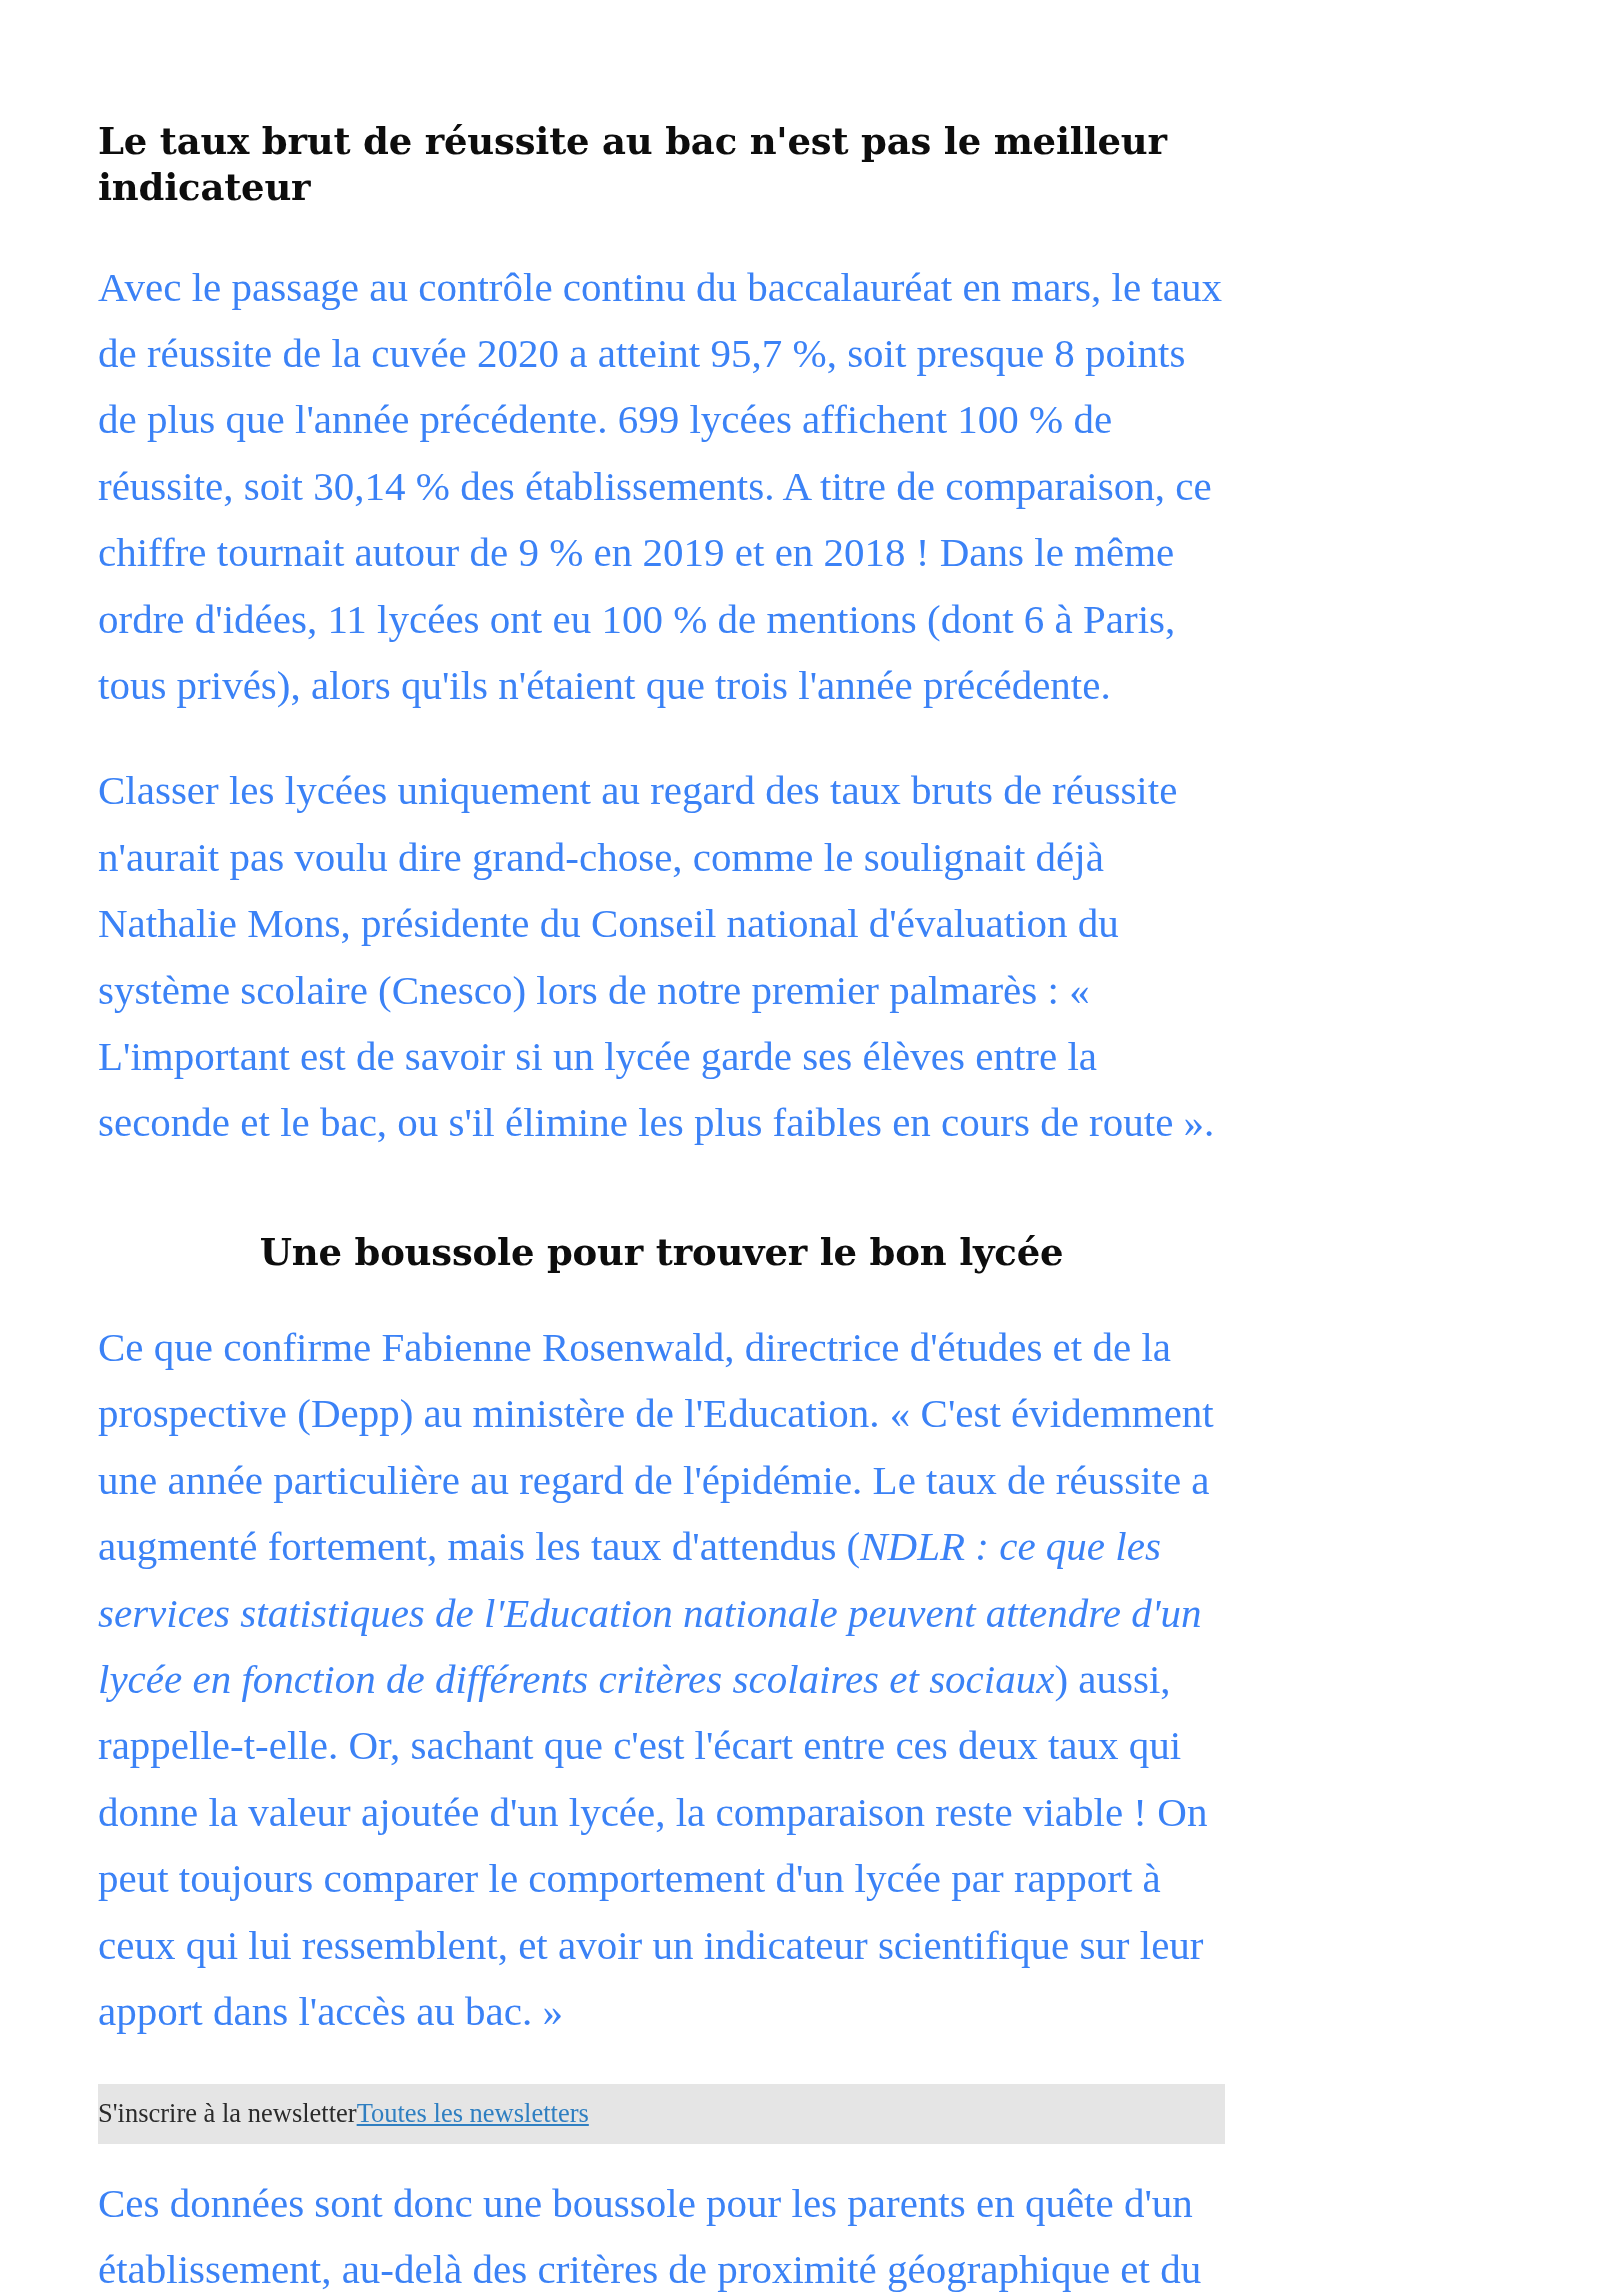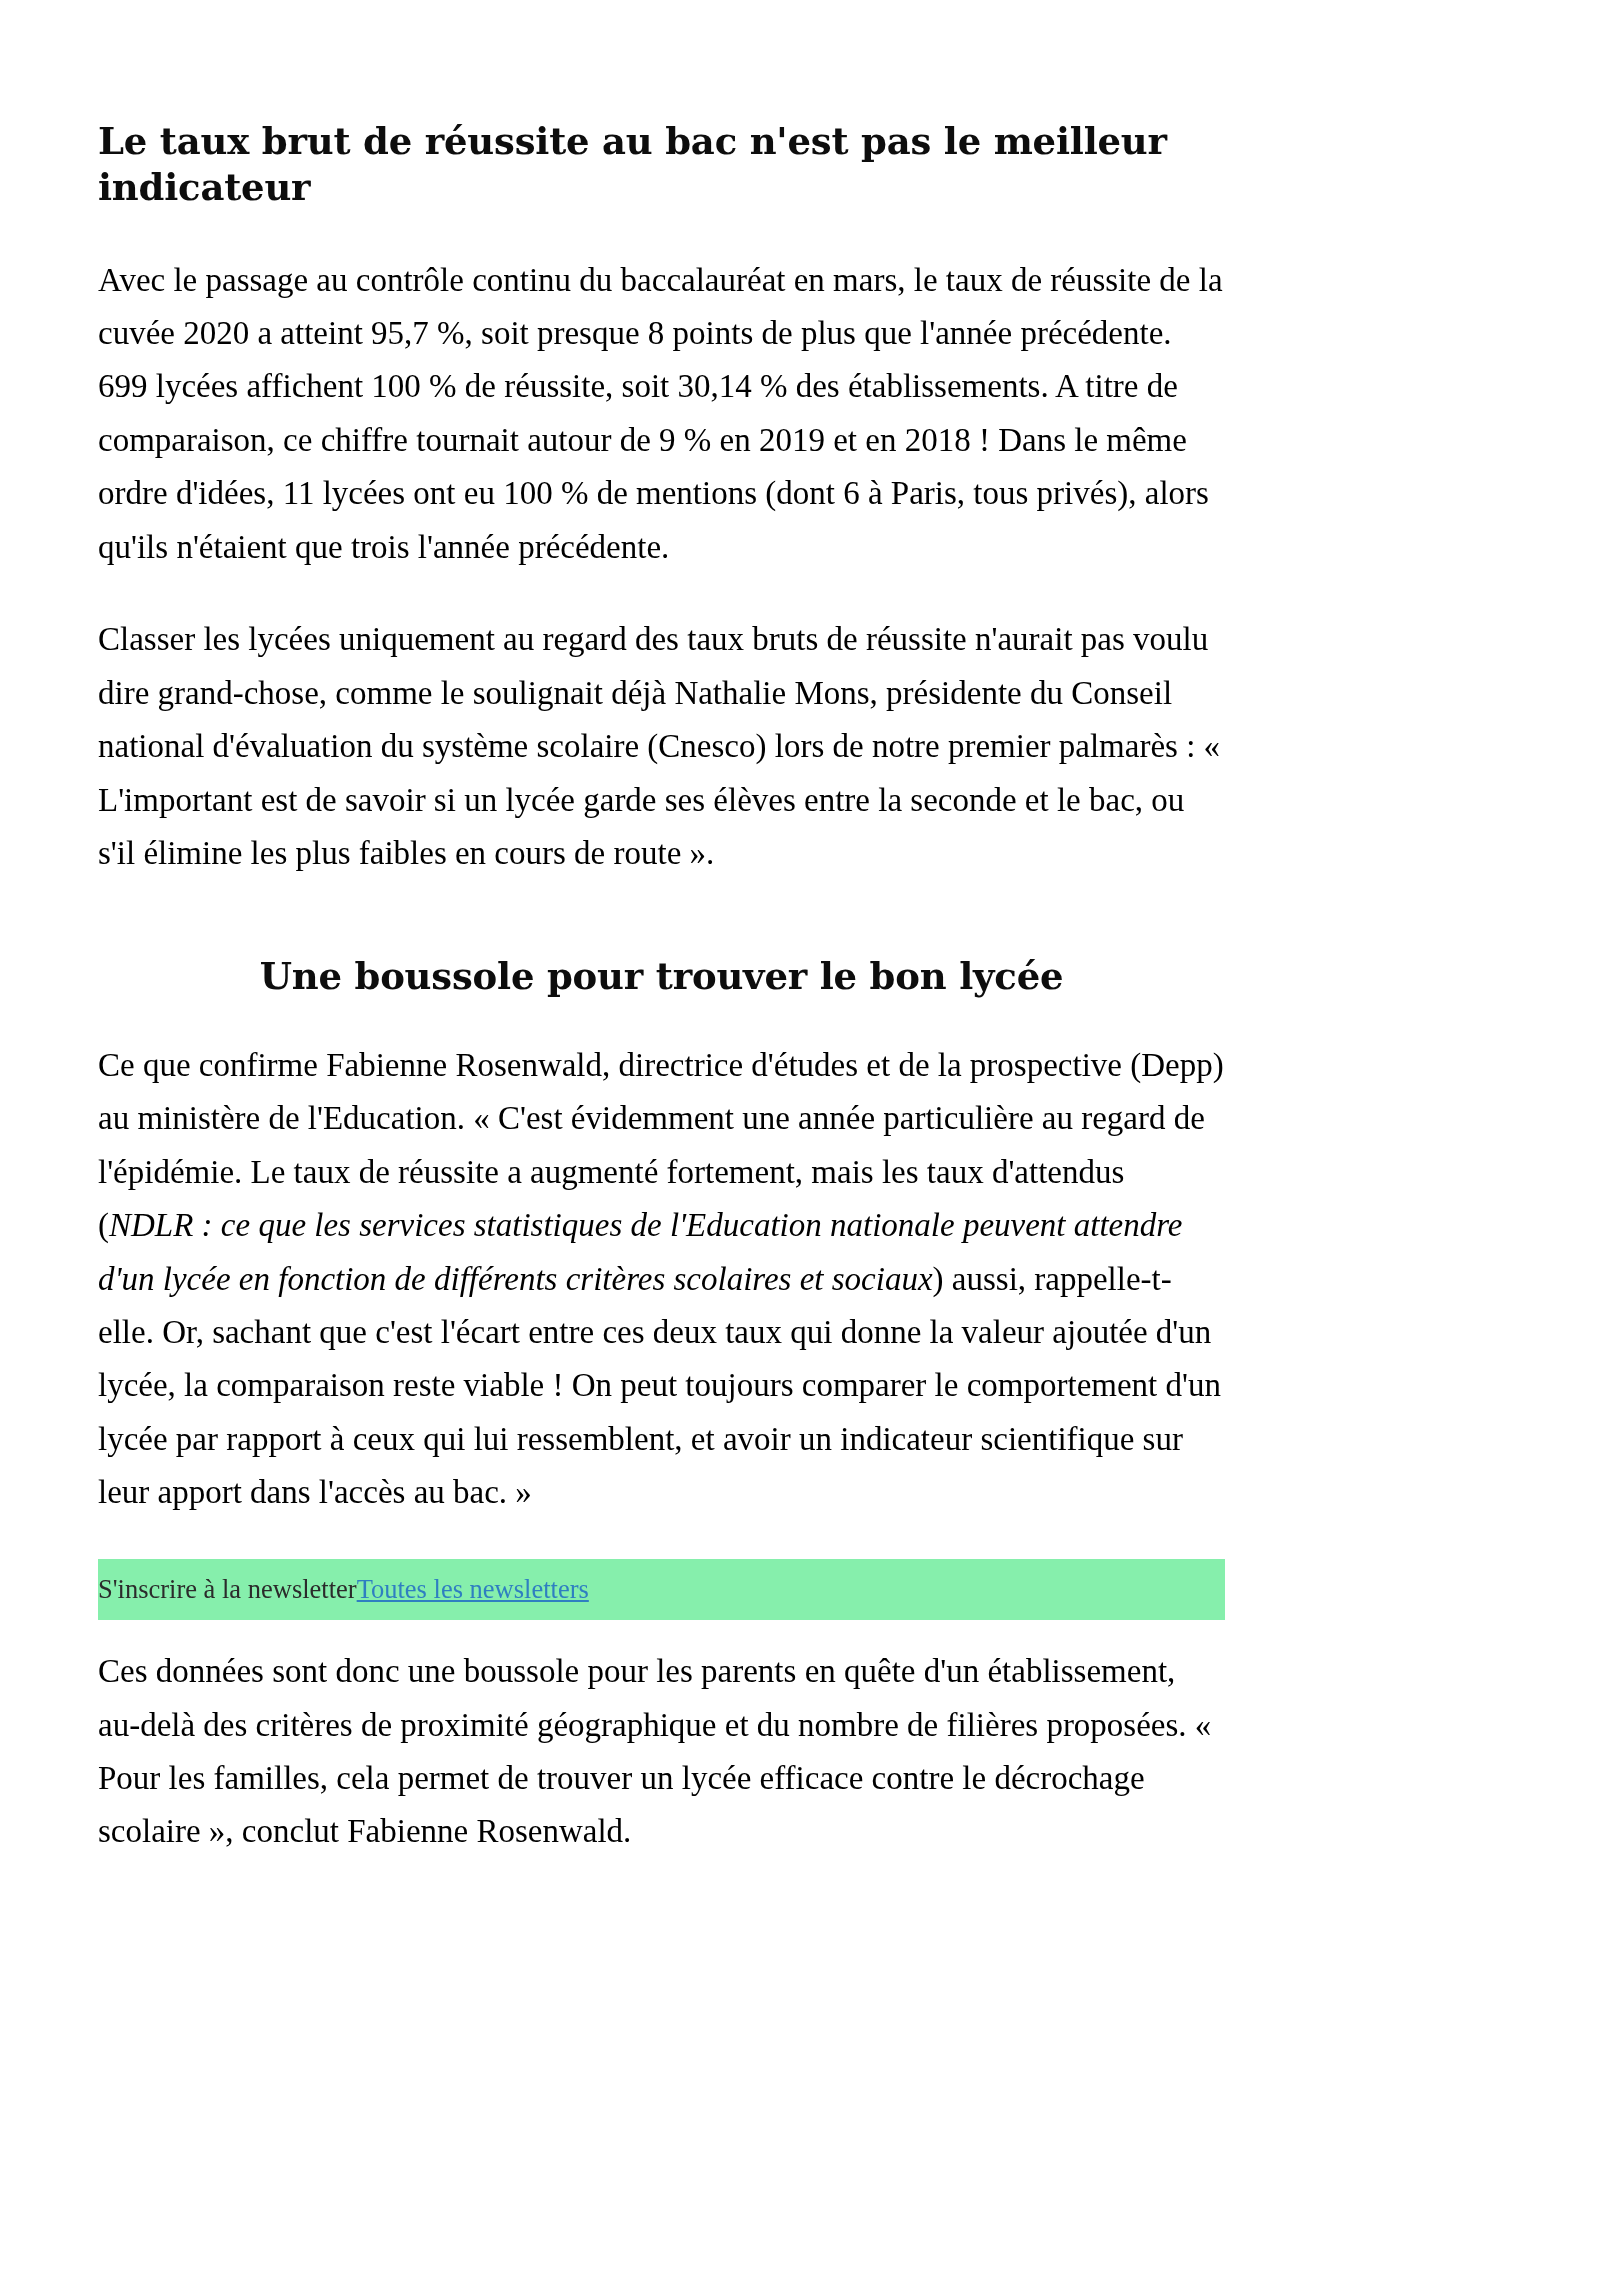--- a/index.html
+++ b/index.html
@@ -28,36 +28,36 @@
     letter-spacing: -0.2px;
     margin: 0 0 43px 0;
     color: #0d0d0d;
   }
   h2.section-title.second {
     margin-top: 73px;
     margin-bottom: 39px;
     text-align: center;
   }
   p.body-text {
-    font-size: 33px;
+    font-size: 41px;
     line-height: 1.62;
     margin: 0 0 39px 0;
-    color: #000000;
+    color: #3b82f6;
     text-align: left;
   }
   p.body-text:last-of-type {
     margin-bottom: 0;
     margin-top: 8px;
   }
   em.ndlr {
     font-style: italic;
     text-align: right;
   }
   .newsletter-bar {
-    background: #86efac;
+    background: #e5e5e5;
     padding: 12.7px 0 13.7px 0;
     margin: 13.7px 0 25.5px 0;
     font-size: 26.5px;
     line-height: 1.3;
     color: #2b2b2b;
   }
   .newsletter-bar .label {
     font-size: 26.5px;
   }
   .newsletter-bar a {

